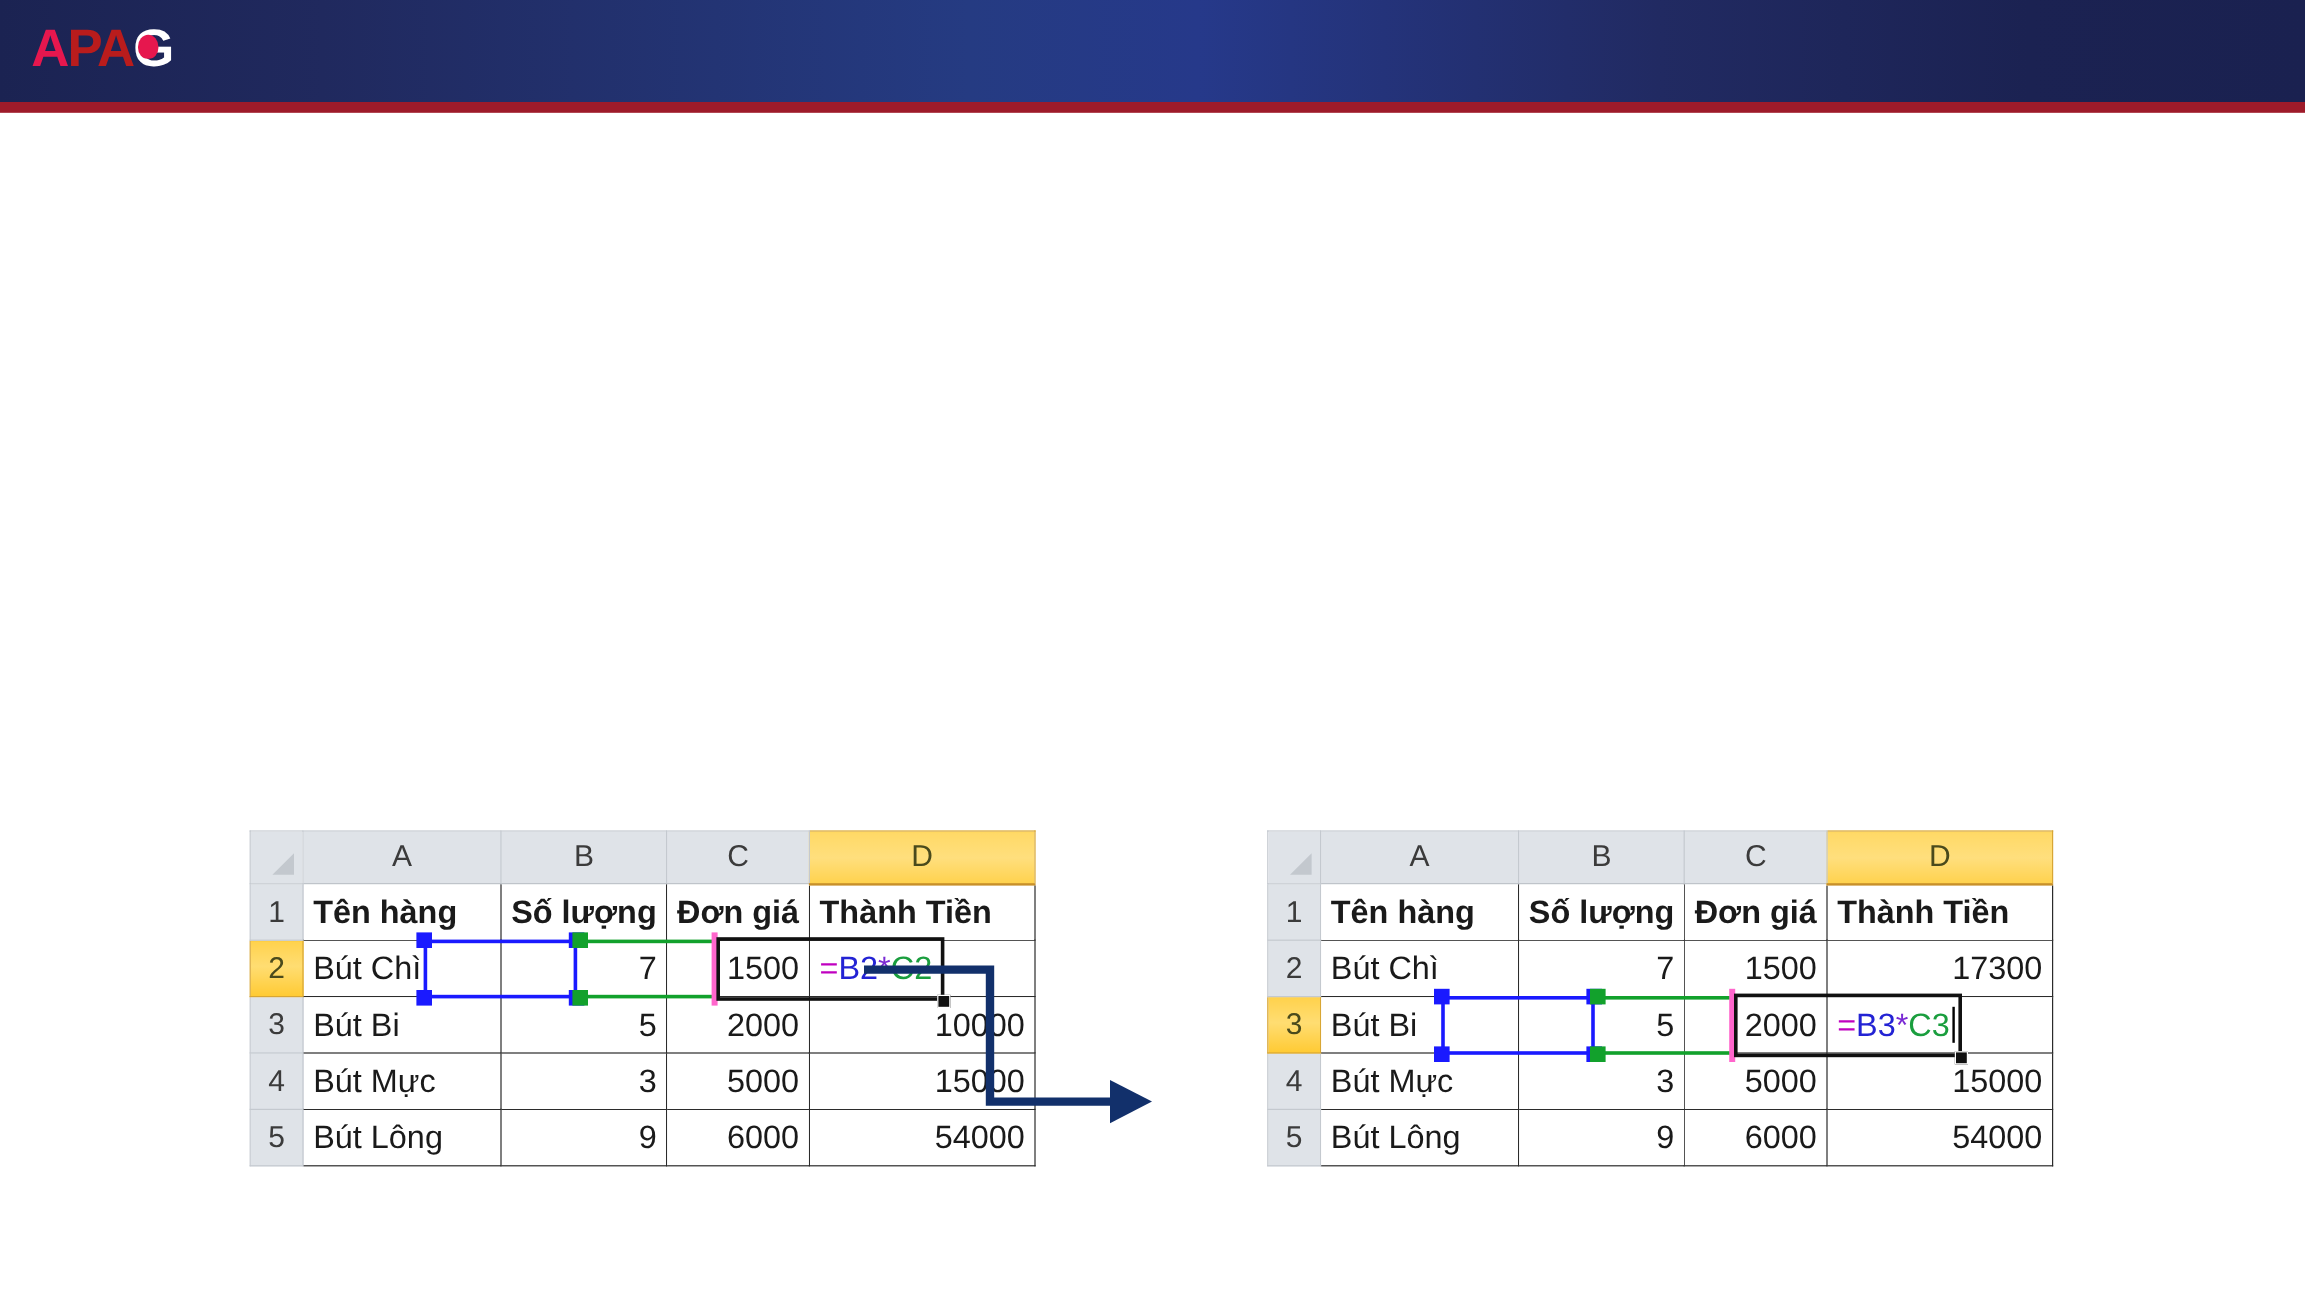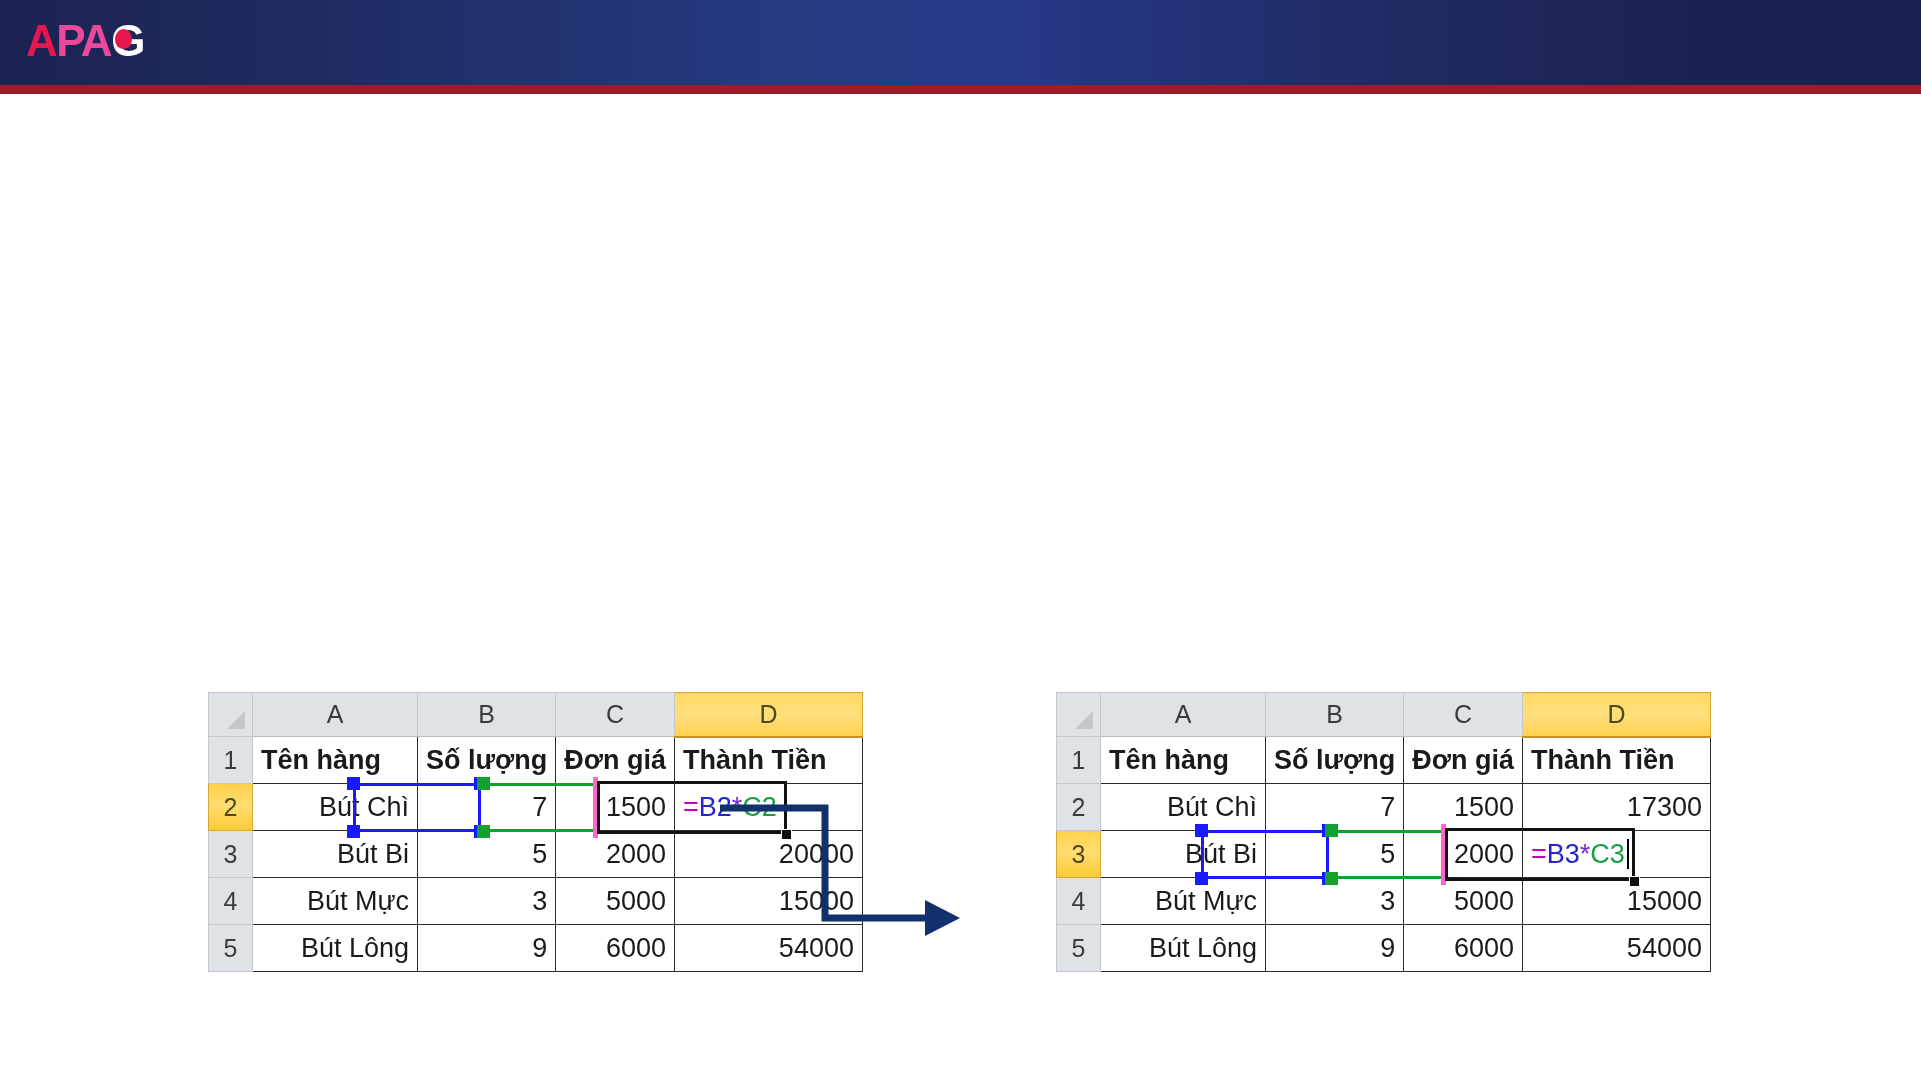--- a/index.html
+++ b/index.html
@@ -41,21 +41,21 @@
     left: 26px;
     top: 16px;
     font-size: 44px;
     font-weight: 700;
     letter-spacing: -1.5px;
     line-height: 50px;
     font-family: "Liberation Sans", sans-serif;
     white-space: nowrap;
   }
   .logo .l-a   { color: #e6174e; }
-  .logo .l-pa  { color: #ec4899; }
+  .logo .l-pa  { color: #b91c1c; }
   .logo .l-g   { color: #ffffff; position: relative; }
   .logo .g-dot {
     position: absolute;
     left: 4px;
     top: 13px;
     width: 17px;
     height: 20px;
     background: #e6174e;
     border-radius: 50% 50% 46% 46%;
   }
@@ -126,21 +126,21 @@
     border: 1px solid #2b2b2b;
     font-size: 27px;
     color: #1a1a1a;
     padding: 0 8px;
     vertical-align: middle;
     background: #ffffff;
     white-space: nowrap;
     position: relative;
   }
   .cell.hdr { font-weight: 700; text-align: left; }
-  .cell.txt { text-align: right; }
+  .cell.txt { text-align: left; }
   .cell.num { text-align: right; }
   .cell.formula { text-align: left; font-weight: 400; }
 
   .w-a { width: 165px; }
   .w-b { width: 128px; }
   .w-c { width: 118px; }
   .w-d { width: 188px; }
 
   
   .f-eq  { color: #c000c0; }
@@ -241,21 +241,21 @@
       <td class="cell txt w-a">Bút Chì</td>
       <td class="cell num w-b">7</td>
       <td class="cell num w-c">1500</td>
       <td class="cell formula w-d"><span class="f-eq">=</span><span class="f-b">B2</span><span class="f-op">*</span><span class="f-c">C2</span></td>
     </tr>
     <tr>
       <td class="rowhead">3</td>
       <td class="cell txt w-a">Bút Bi</td>
       <td class="cell num w-b">5</td>
       <td class="cell num w-c">2000</td>
-      <td class="cell num w-d">20000</td>
+      <td class="cell num w-d">10000</td>
     </tr>
     <tr>
       <td class="rowhead">4</td>
       <td class="cell txt w-a">Bút Mực</td>
       <td class="cell num w-b">3</td>
       <td class="cell num w-c">5000</td>
       <td class="cell num w-d">15000</td>
     </tr>
     <tr>
       <td class="rowhead">5</td>

